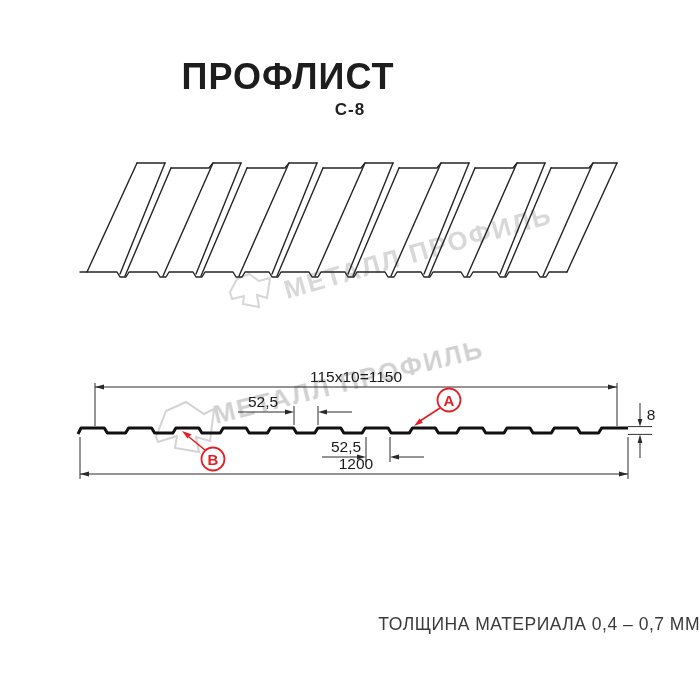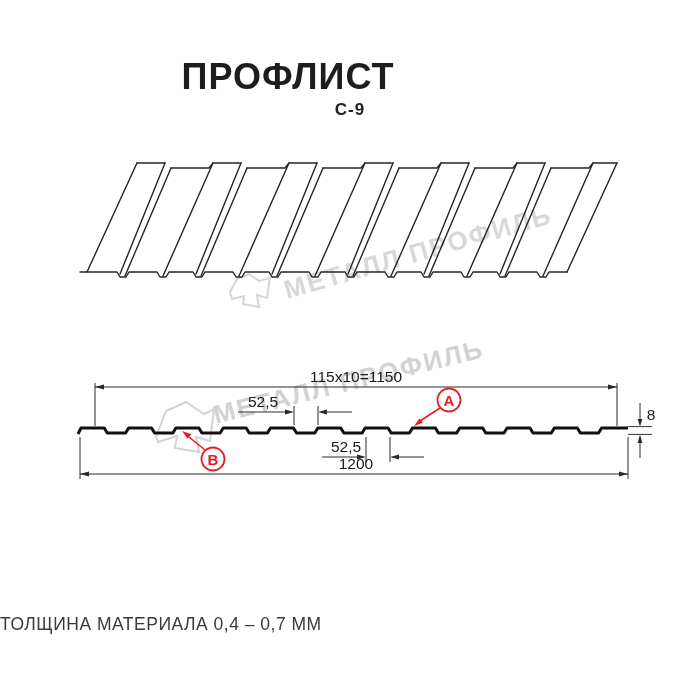--- a/index.html
+++ b/index.html
@@ -10,35 +10,35 @@
   .page{position:absolute;inset:0;}
   .title{
     position:absolute;left:0;top:56px;width:576px;text-align:center;
     font-size:36px;font-weight:800;letter-spacing:1px;color:#1d1d1d;
   }
   .subtitle{
     position:absolute;left:0;top:100px;width:700px;text-align:center;
     font-size:17px;font-weight:600;letter-spacing:1px;color:#222;
   }
   .footer-note{
-    position:absolute;left:0;top:614px;width:700px;text-align:left;
+    position:absolute;left:0;top:614px;width:700px;text-align:right;
     font-size:17.5px;font-weight:500;letter-spacing:.5px;color:#3a3a3a;
   }
   svg{position:absolute;left:0;top:0;}
   .dim-text{font-size:15.5px;fill:#1a1a1a;}
   .marker-text{font-size:15px;font-weight:600;}
   .wm-text{font-size:26px;font-weight:700;letter-spacing:2px;}
 </style>
 </head>
 <body>
 
 <div class="page">
 
   <div class="title">ПРОФЛИСТ</div>
-  <div class="subtitle">С-9</div>
+  <div class="subtitle">С-8</div>
 
   <svg width="700" height="700" viewBox="0 0 700 700">
 
     <g opacity="0.9">
       <path d="M230,292 L237,279 L249,274 L259,281 L270,278 L267,298 L257,295 L259,307 L243,304 L244,296 L232,299 Z" fill="none" stroke="#d2d2d2" stroke-width="2"></path>
       <text class="wm-text" fill="#d4d4d4" transform="translate(287,299) rotate(-16)">МЕТАЛЛ ПРОФИЛЬ</text>
     </g>
 
     <g stroke="#242424" stroke-width="1.4" fill="none" stroke-linejoin="round" stroke-linecap="round">
 

